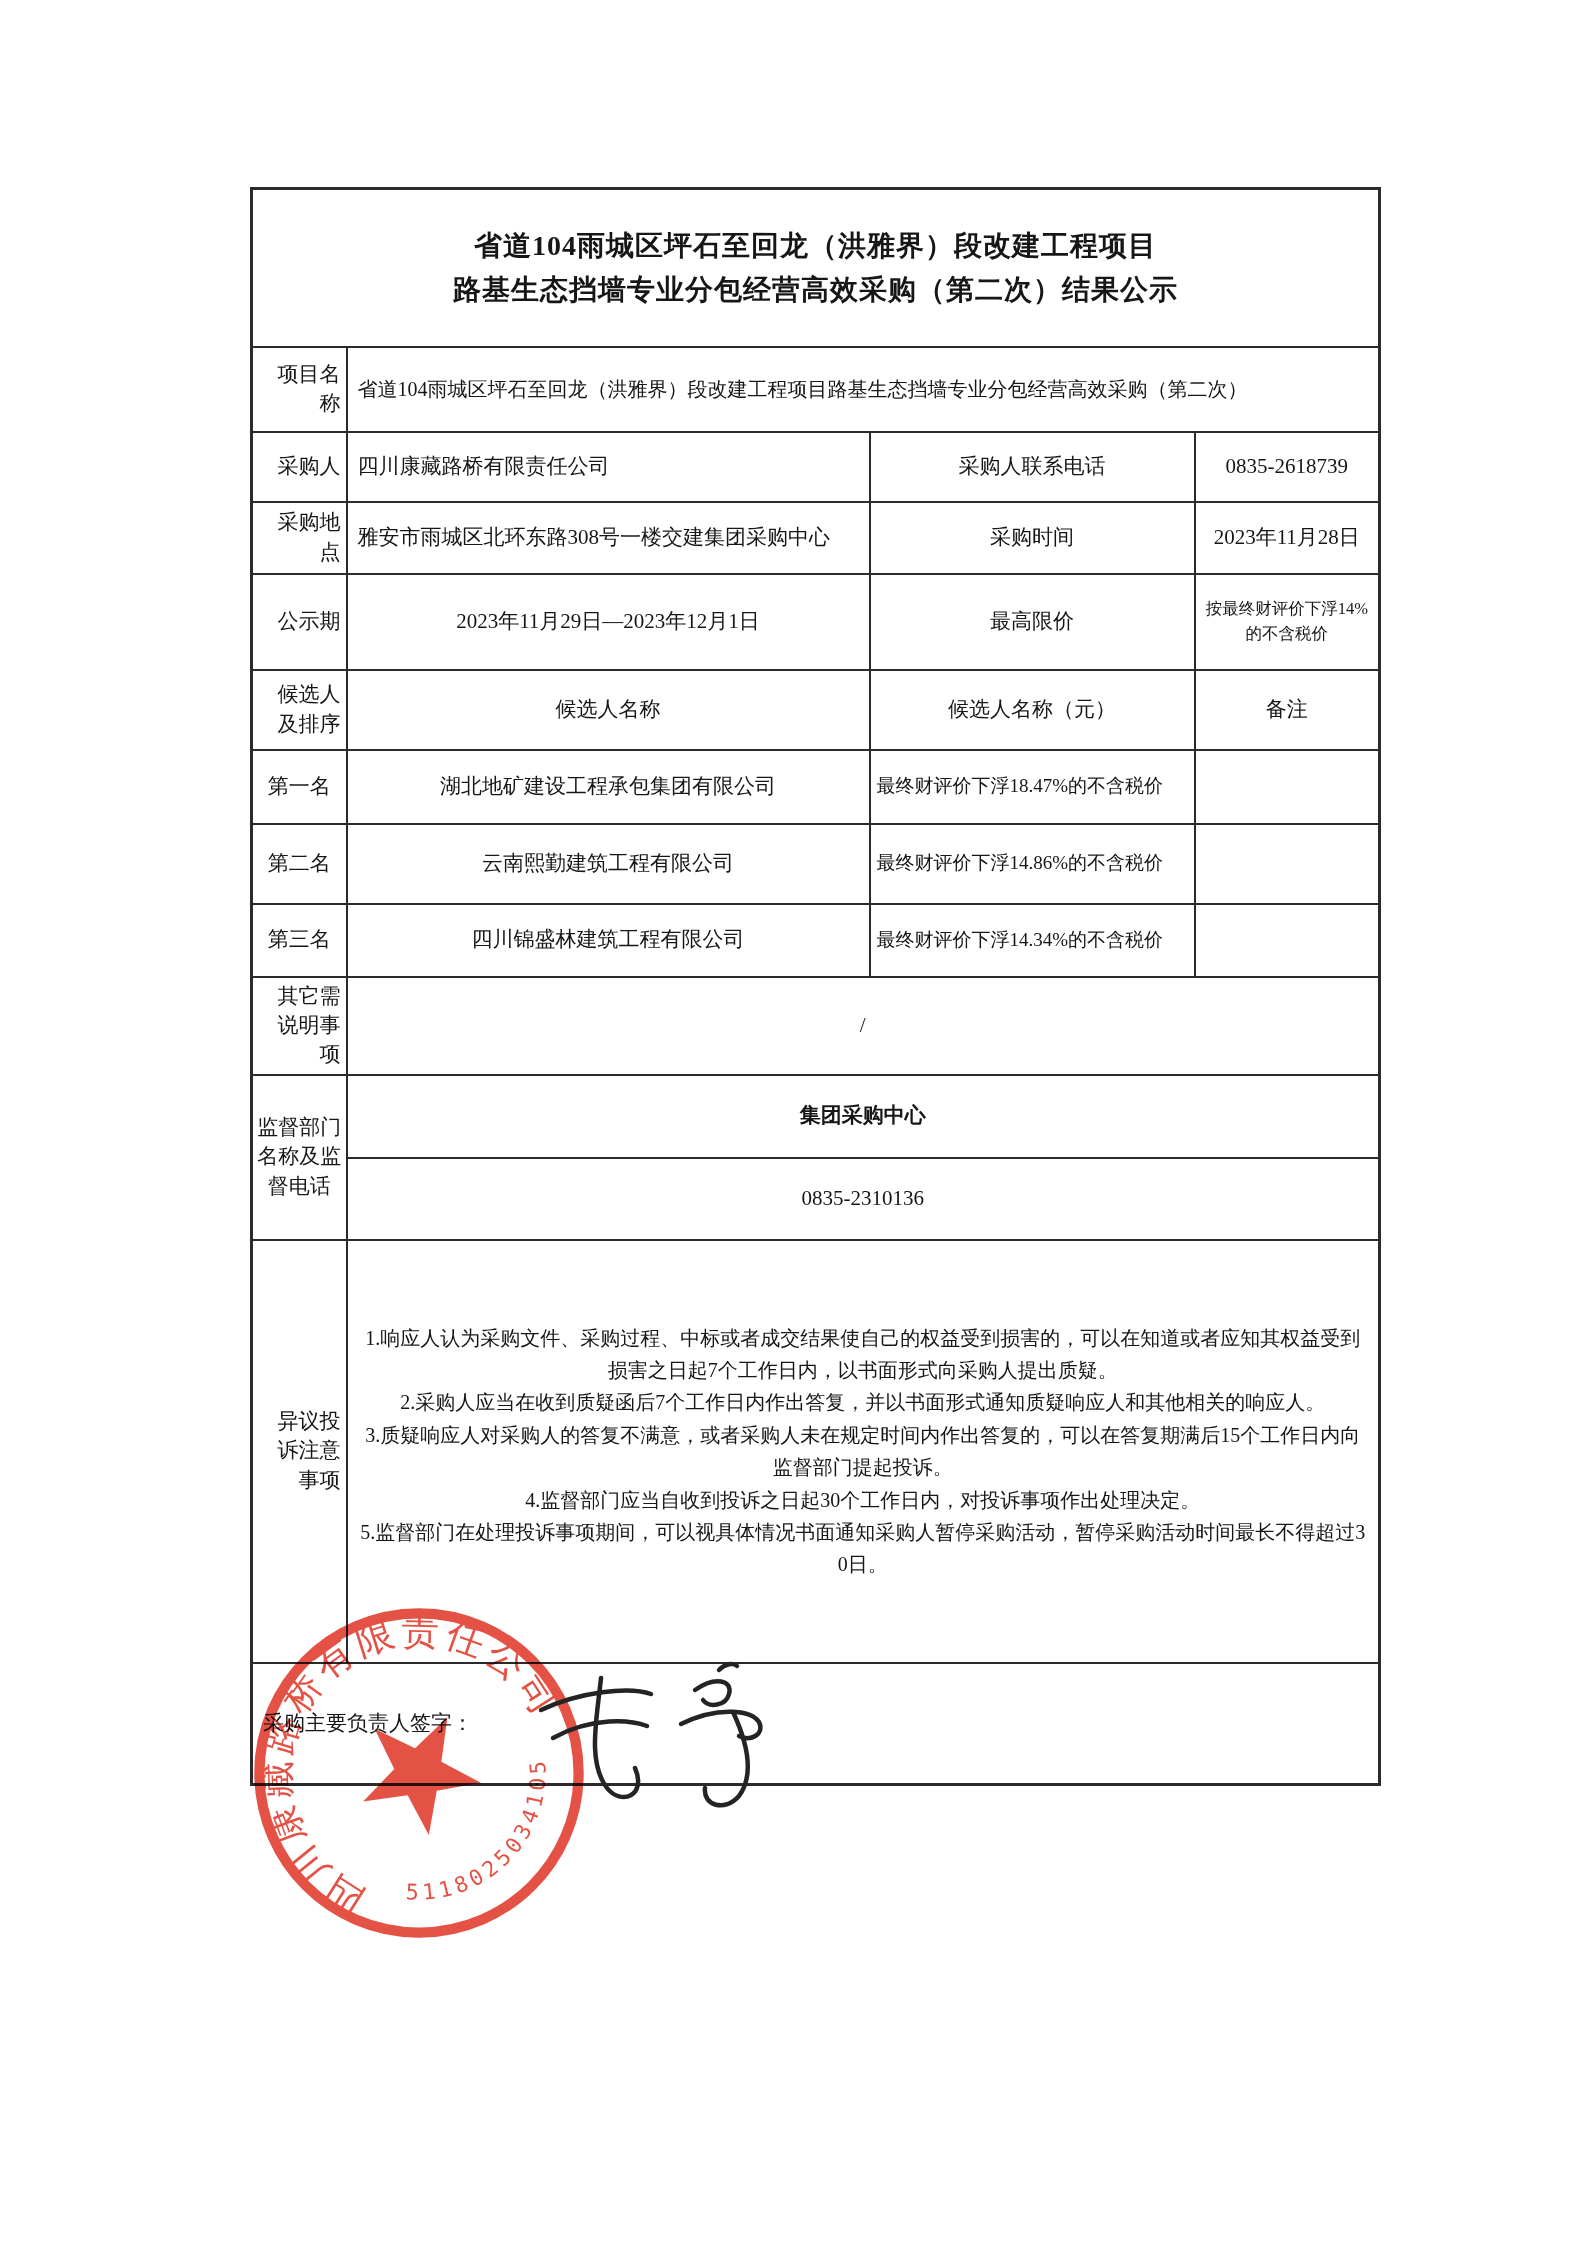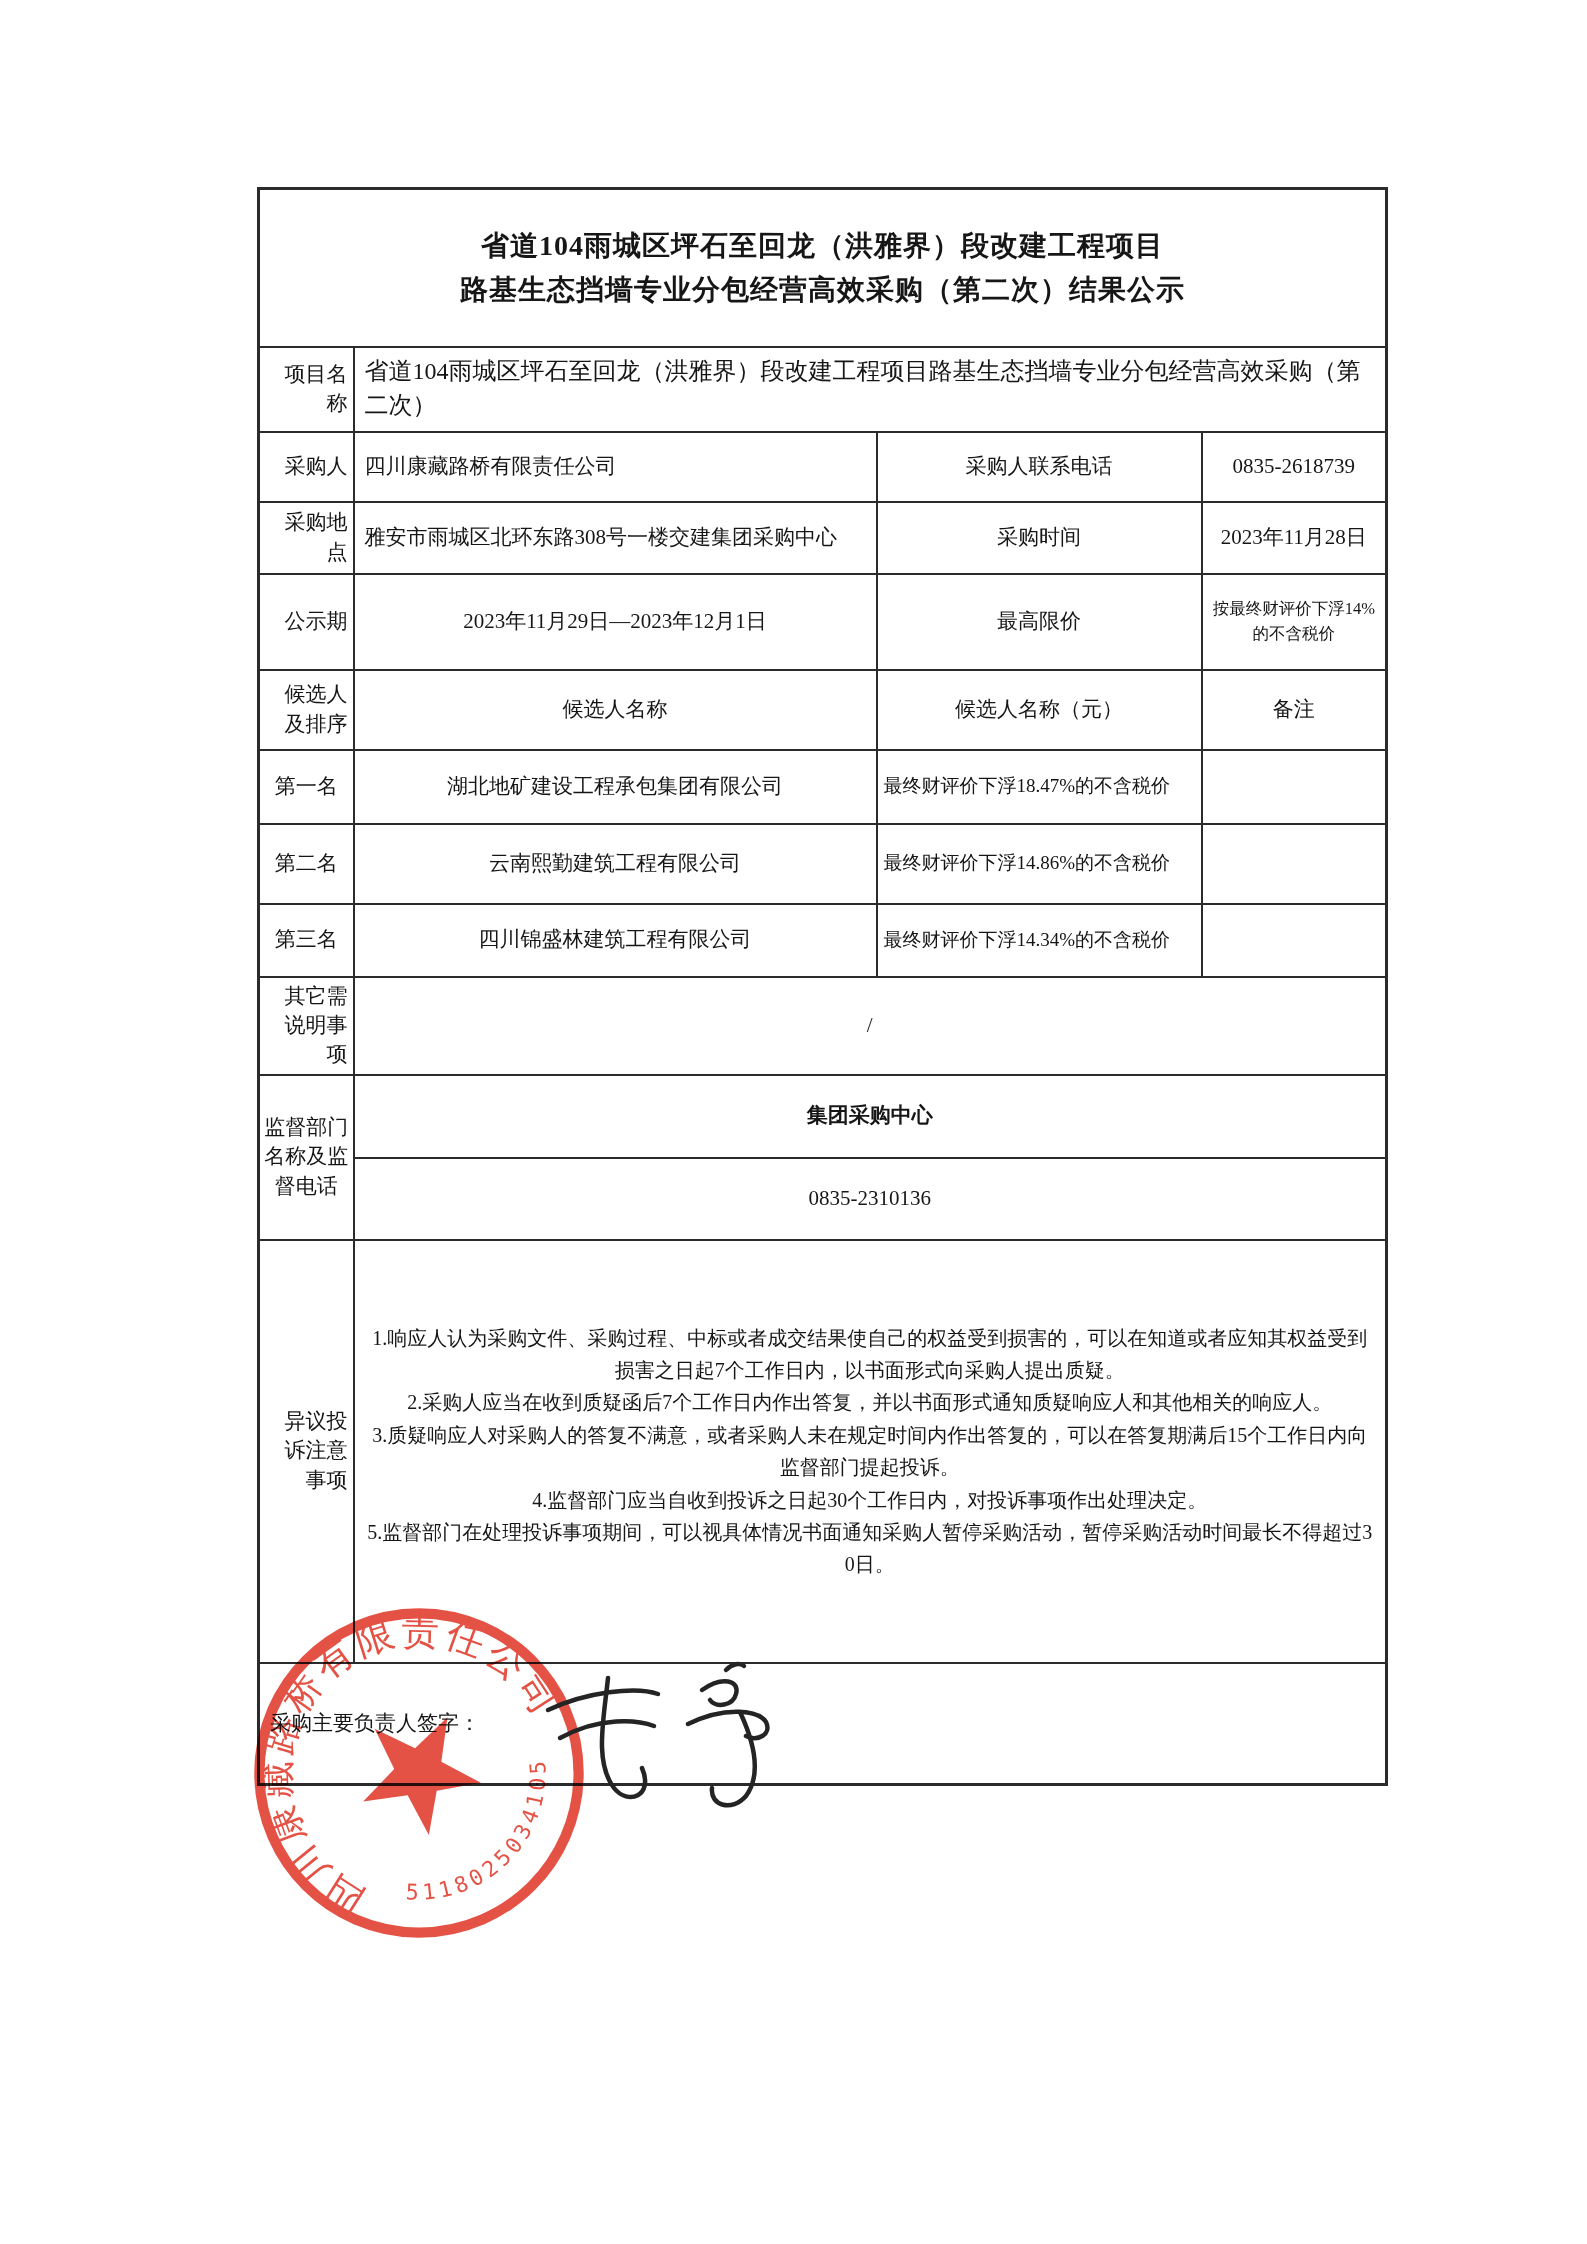--- a/index.html
+++ b/index.html
@@ -5,39 +5,39 @@
   html,body{margin:0;padding:0;background:#ffffff;}
   .page{
     position:relative;
     width:1587px;height:2244px;
     background:#ffffff;
     font-family:"Liberation Serif","DejaVu Serif",serif;
     color:#161616;
     overflow:hidden;
   }
   table.doc{
-    position:absolute;left:257px;top:187px;
+    position:absolute;left:250px;top:187px;
     width:1128px;
     border-collapse:collapse;table-layout:fixed;
     border:3px solid #2b2b2b;
   }
   td{
     border:2px solid #2b2b2b;
     padding:2px 8px;
     font-size:21px;line-height:1.4;
     vertical-align:middle;
     word-break:break-all;
   }
   .title-cell{text-align:center;}
   .title-line{font-weight:bold;font-size:28px;line-height:1.55;letter-spacing:1px;}
   .lbl{text-align:right;padding:4px 5px;}
   .lbl-ctr{text-align:center;padding:3px 2px;}
   .ctr{text-align:center;}
   .left{text-align:left;padding-left:10px;}
-  .project-val{font-size:24px;padding-left:10px;}
+  .project-val{font-size:20px;padding-left:10px;}
   .small{font-size:16.5px;line-height:1.5;text-align:center;padding:2px 4px;}
   .price{font-size:19px;padding:4px 6px;text-align:left;}
   .dept{font-weight:bold;text-align:center;margin-left:44px;}
   .notes{padding:6px 10px;}
   .note-line{font-size:20px;line-height:1.62;text-align:center;}
   .sign-cell{position:relative;vertical-align:middle;}
   .sign-label{font-size:21px;padding-left:2px;}
   .sig-svg{position:absolute;left:265px;top:-14px;z-index:6;}
   .seal{
     position:absolute;left:248px;top:1602px;width:342px;height:342px;

